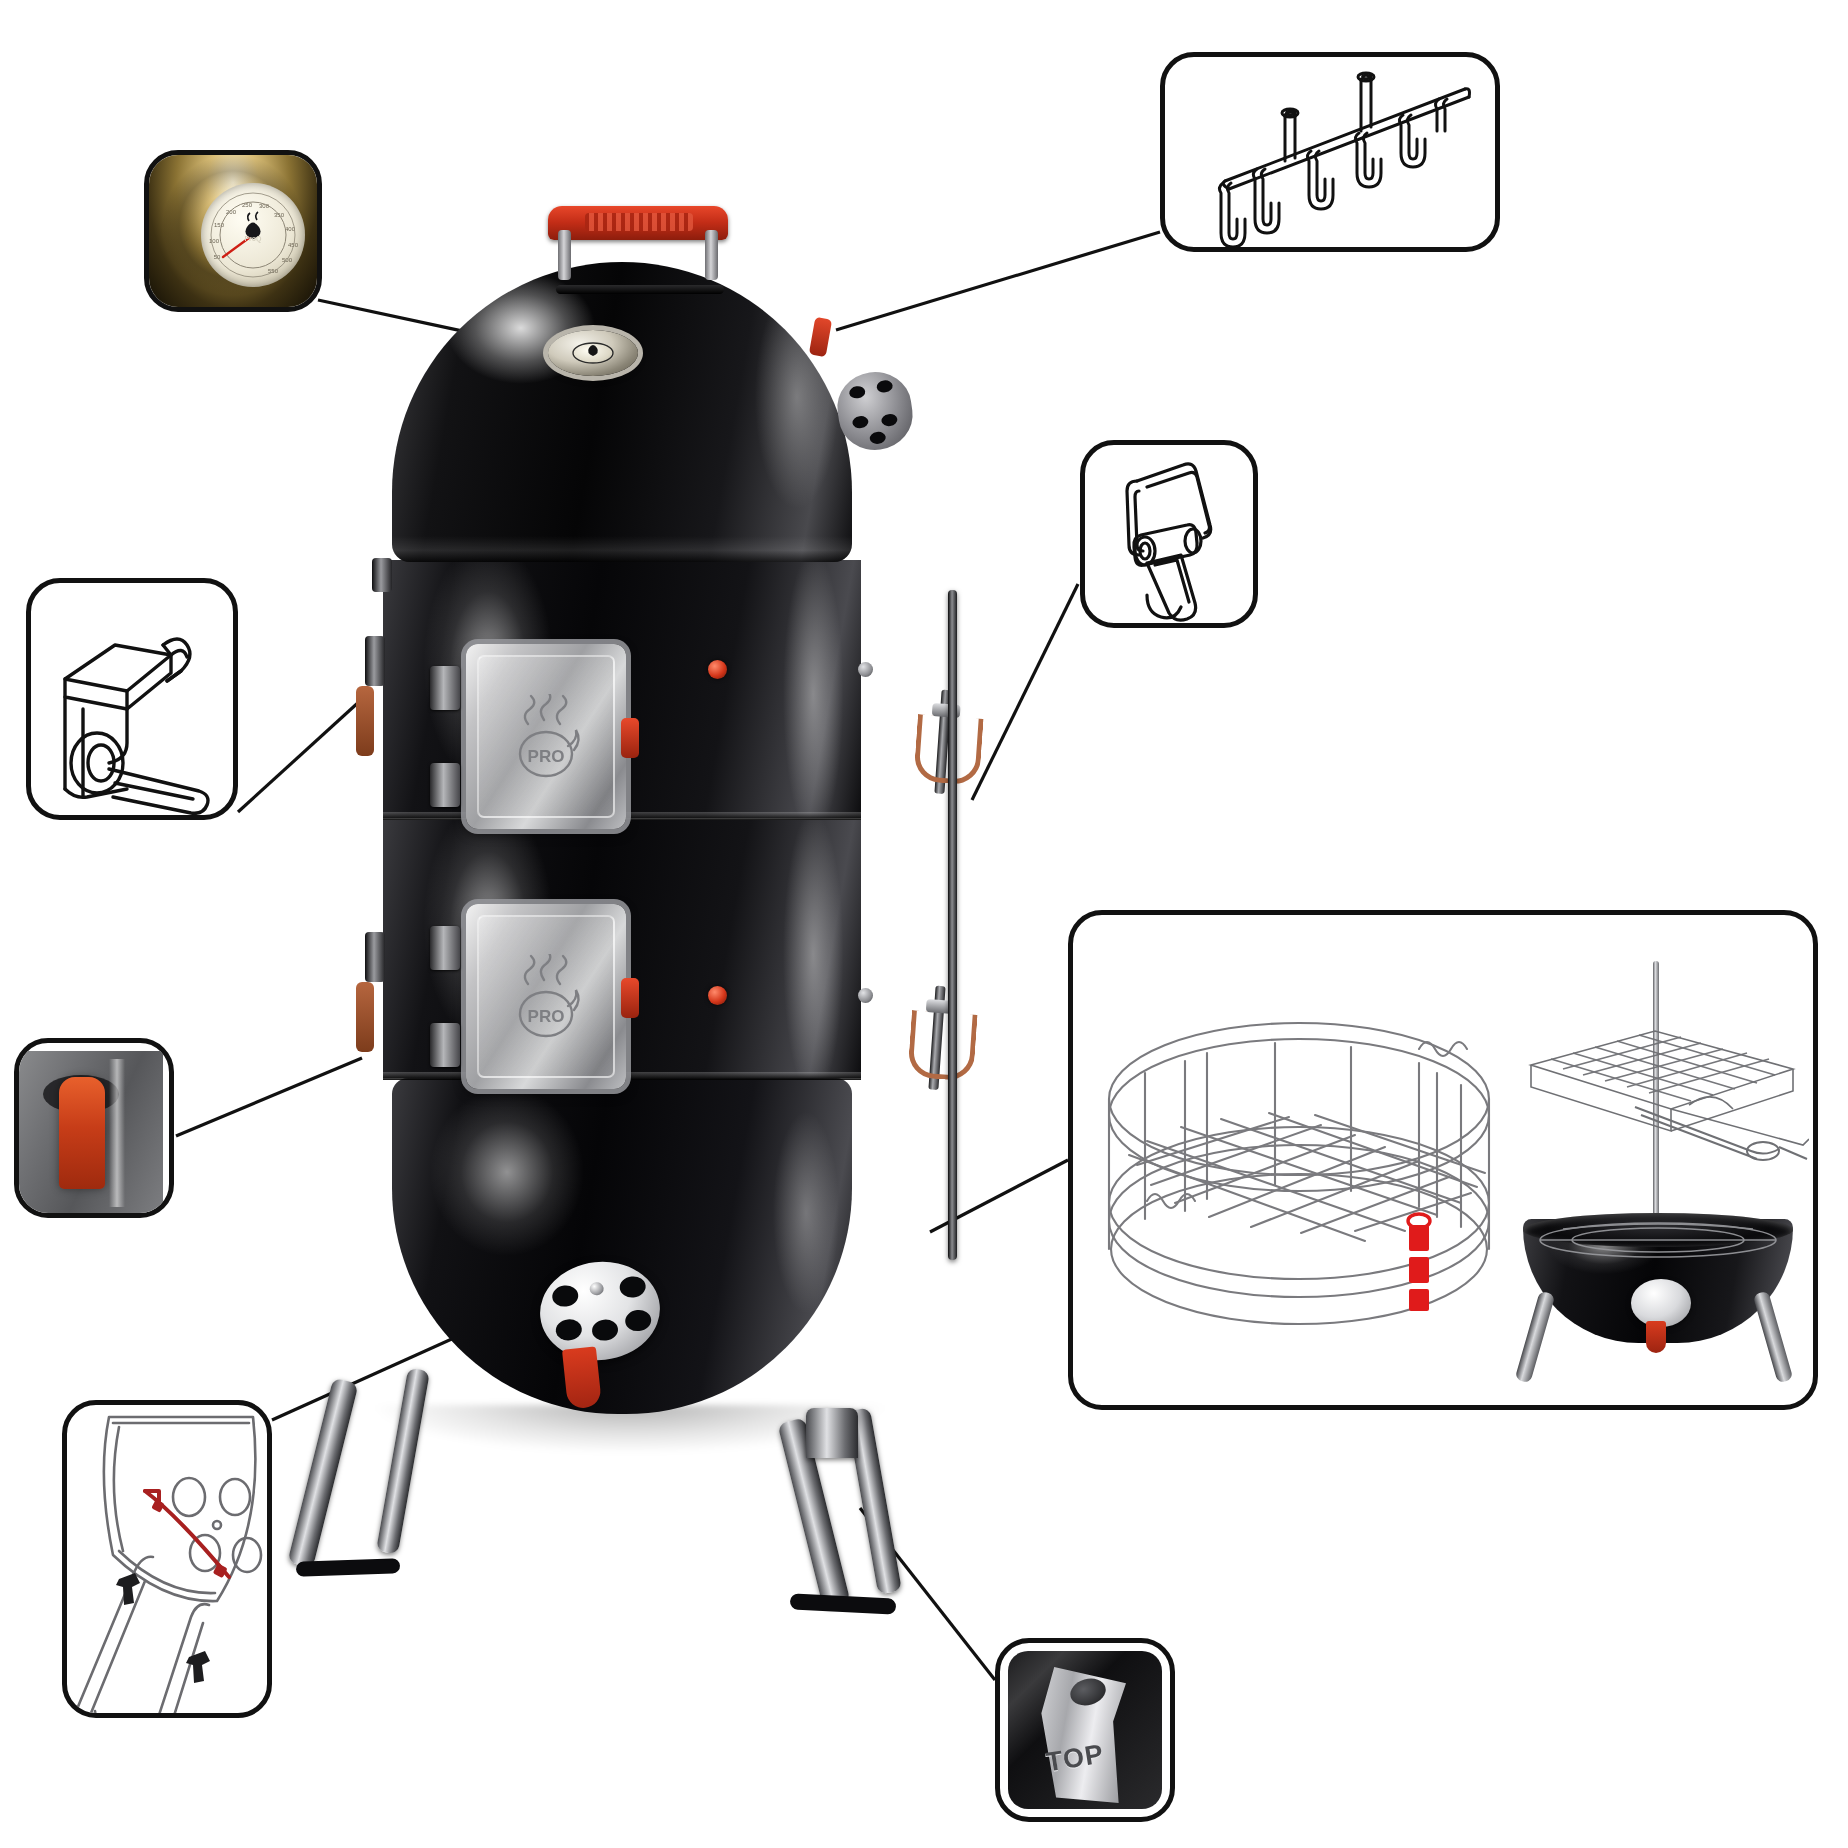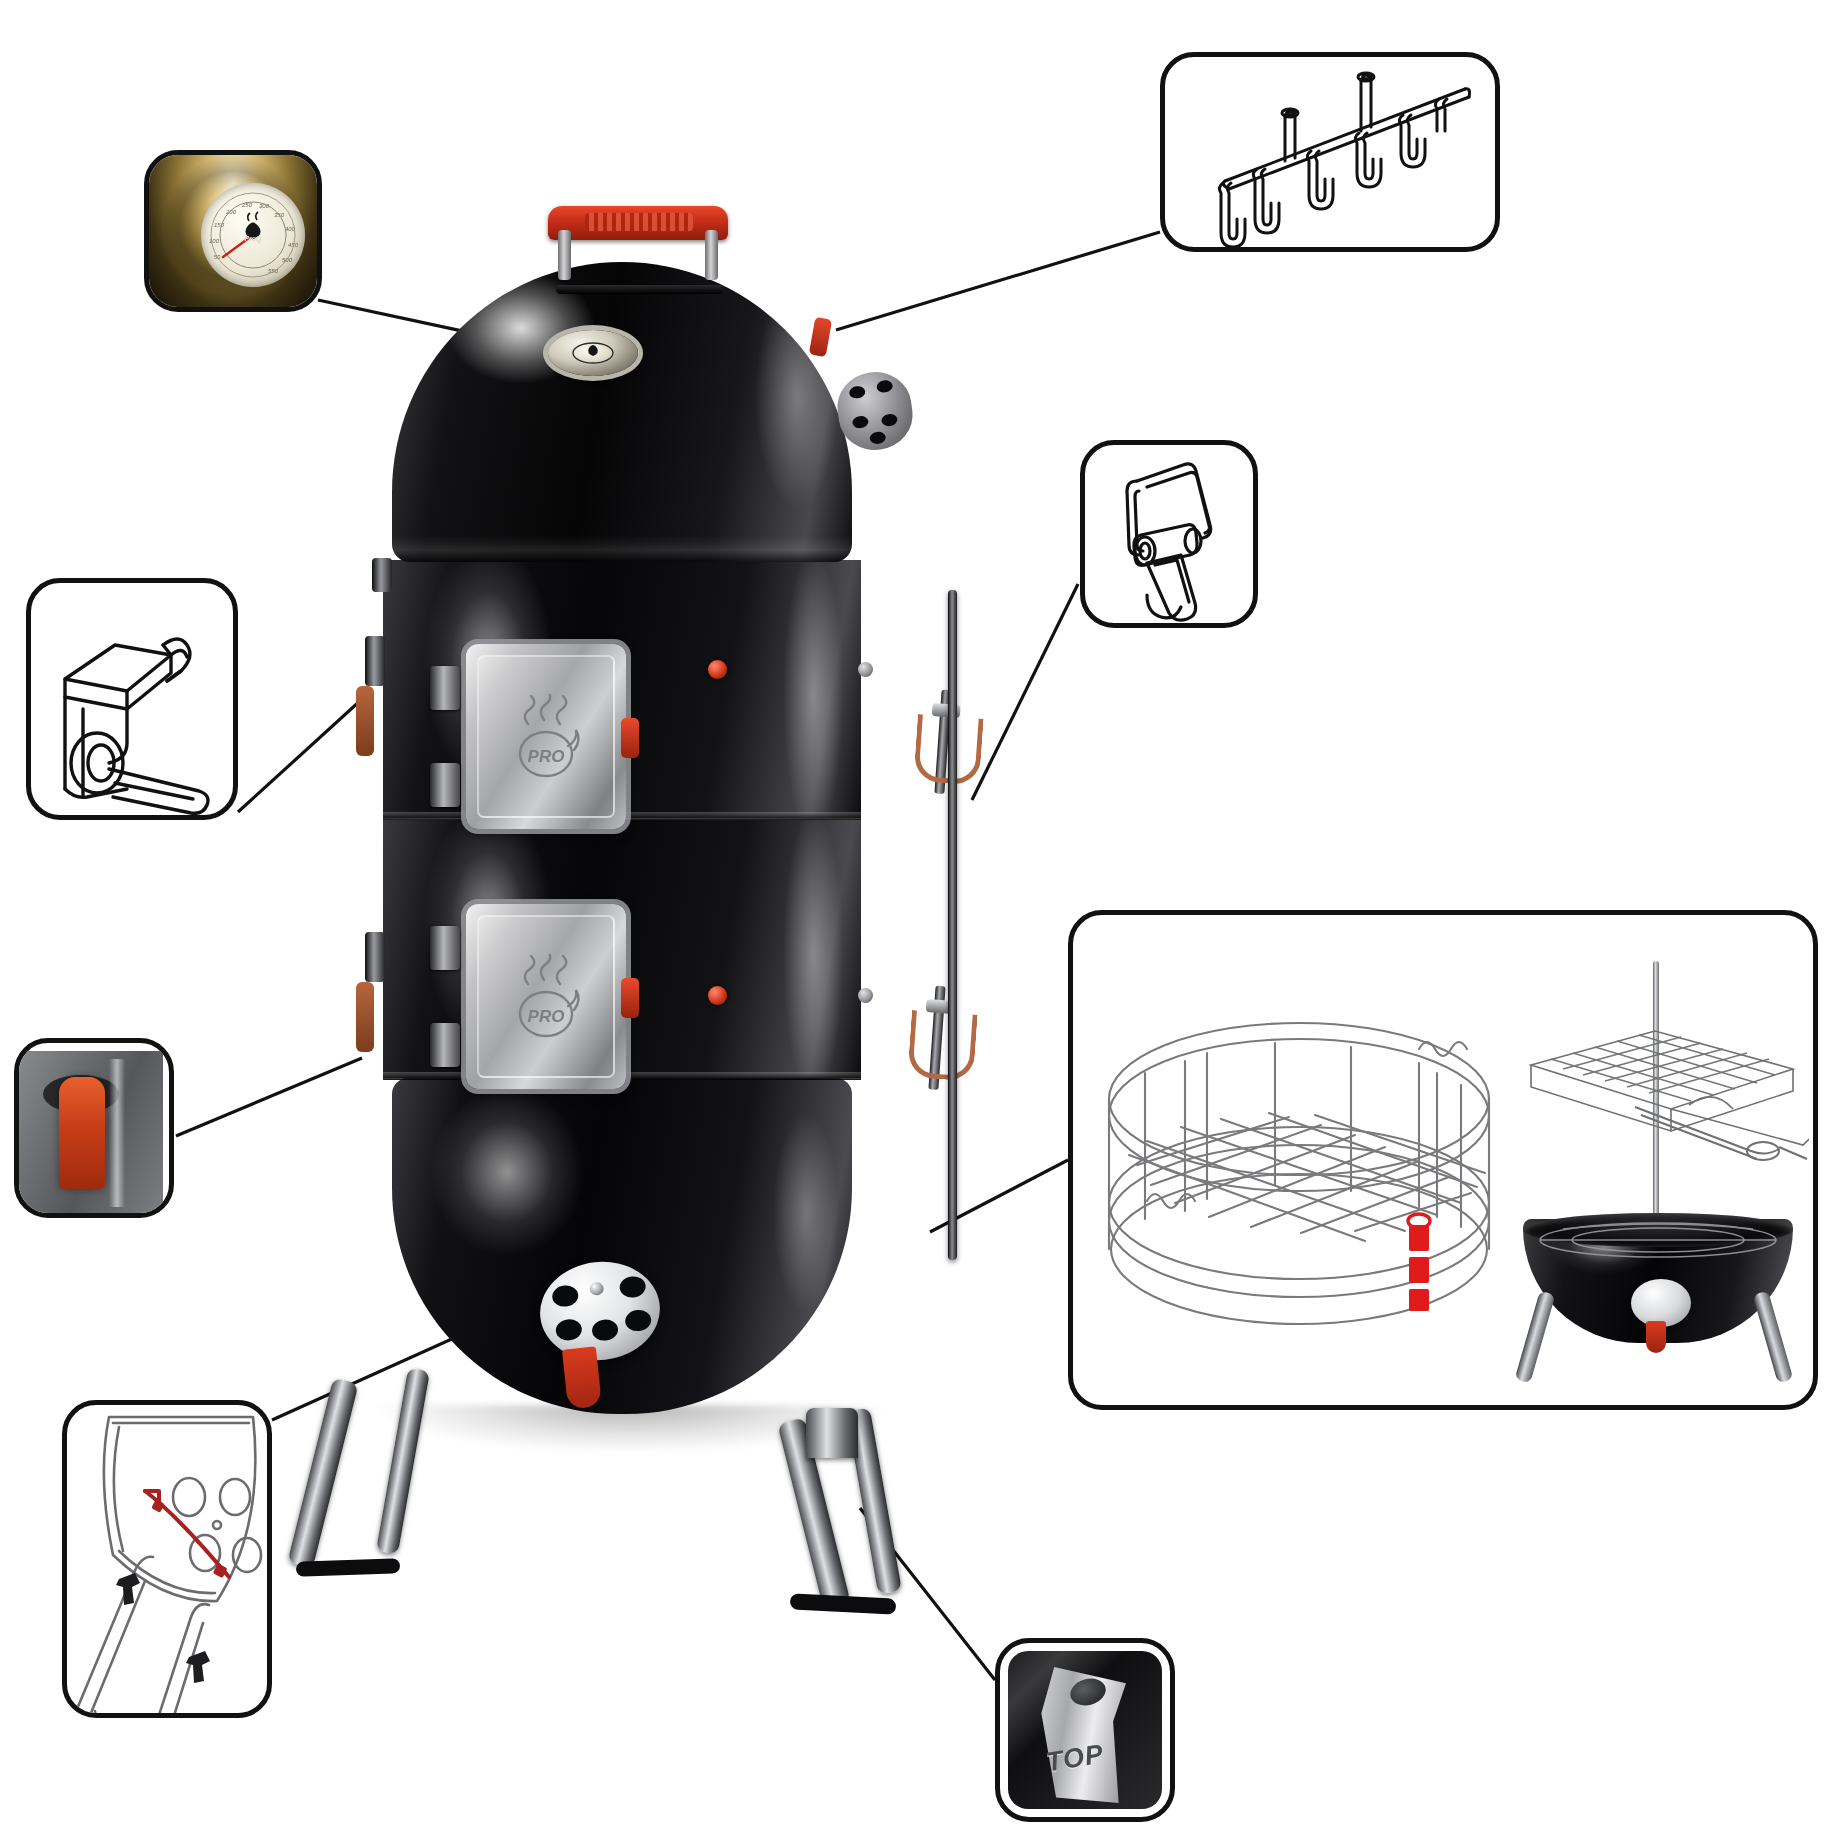--- a/index.html
+++ b/index.html
@@ -1,20 +1,20 @@
 <!DOCTYPE html>
 <html><head>
 <meta charset="utf-8">
 <title>ProQ Smoker Product Diagram</title>
 <style>
   html,body{margin:0;padding:0;background:#ffffff;}
   body{width:1848px;height:1848px;position:relative;overflow:hidden;
        font-family:"Liberation Sans", sans-serif;}
 
-  .stage{position:absolute;left:0;top:0;width:1643px;height:1848px;font-style:italic;}
+  .stage{position:absolute;left:0;top:0;width:1643px;height:1848px;}
 
   
   .callout{position:absolute;border:5px solid #111;border-radius:34px;background:#fff;box-sizing:border-box;overflow:hidden;}
   .callout.photo{border-width:5px;}
 
   
   .leader{position:absolute;left:0;top:0;width:1848px;height:1848px;pointer-events:none;}
 
   
   .smoker{position:absolute;}

